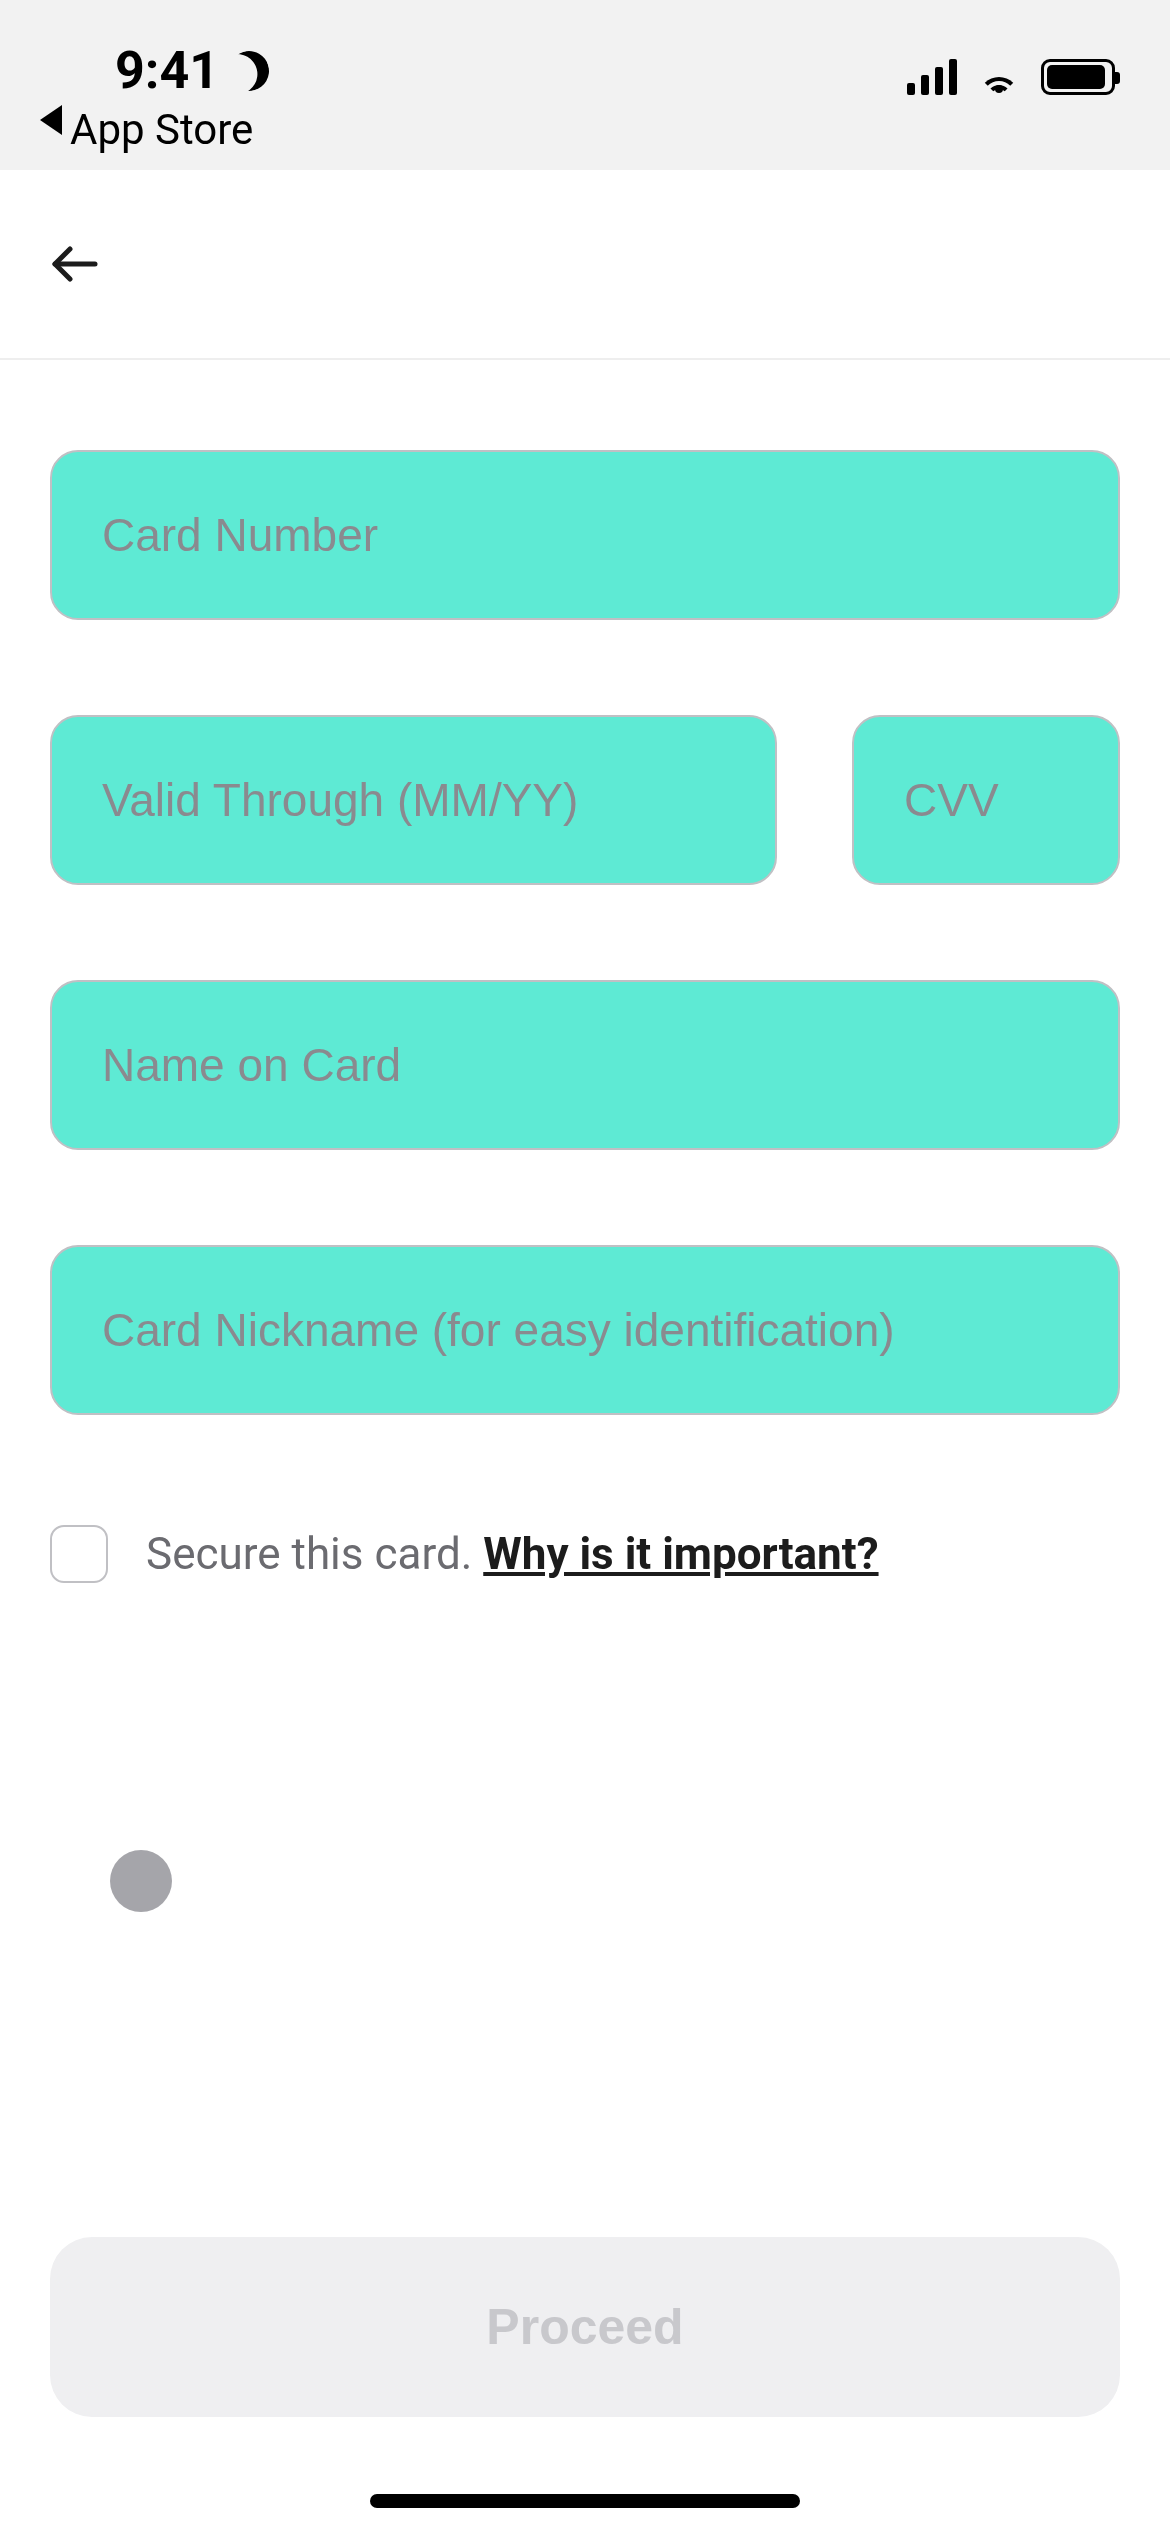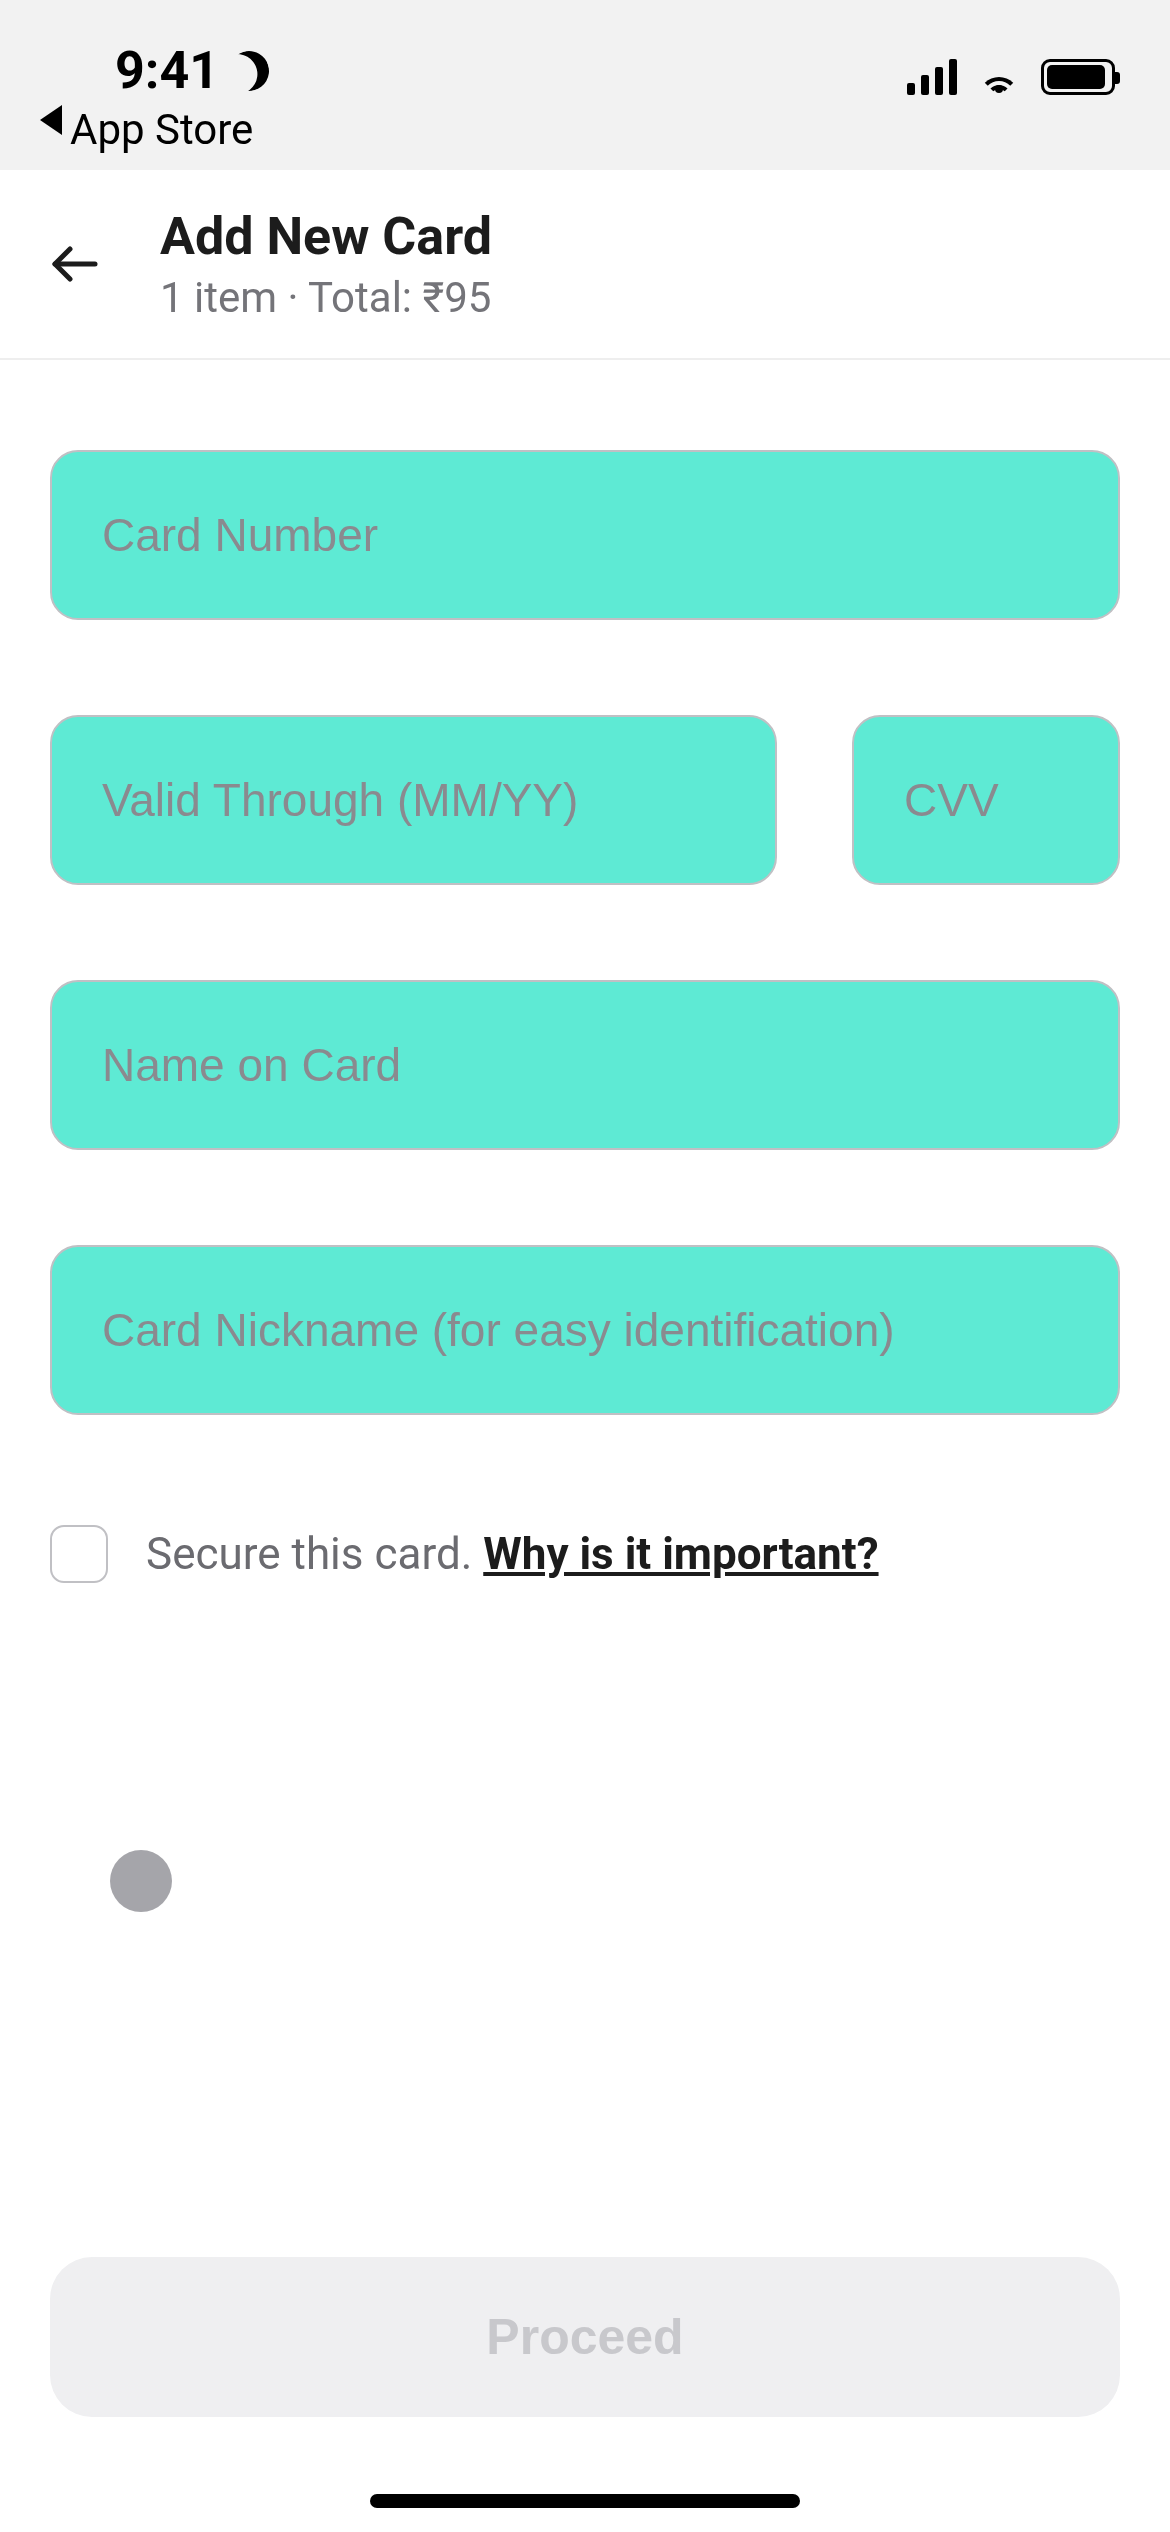--- a/index.html
+++ b/index.html
@@ -199,21 +199,21 @@
       width: 62px; height: 62px;
       border-radius: 50%;
       background: #a5a5aa;
     }
 
     
     .proceed {
       position: absolute;
       left: 50px; right: 50px;
       bottom: 115px;
-      height: 160px;
+      height: 180px;
       border-radius: 42px;
       background: #efeff1;
       color: #c8c8cc;
       font-size: 50px;
       font-weight: 600;
       border: none;
       display: flex;
       align-items: center;
       justify-content: center;
     }
@@ -257,24 +257,20 @@
   </div>
 </div>
 
 <div class="header">
   <div class="back-arrow">
     <svg viewBox="0 0 24 24" fill="none" stroke="#1c1c1c" stroke-width="2" stroke-linecap="round" stroke-linejoin="round">
       <line x1="20" y1="12" x2="4" y2="12"></line>
       <polyline points="10 18 4 12 10 6"></polyline>
     </svg>
   </div>
-  <div class="header-text">
-    <div class="title">Add New Card</div>
-    <div class="subtitle">1 item · Total: ₹95</div>
-  </div>
 </div>
 
 <div class="form">
   <div class="row-full">
     <input class="input" type="text" placeholder="Card Number" style="">
   </div>
   <div class="row-split">
     <input class="input wide" type="text" placeholder="Valid Through (MM/YY)" style="">
     <input class="input narrow" type="text" placeholder="CVV" style="">
   </div>

